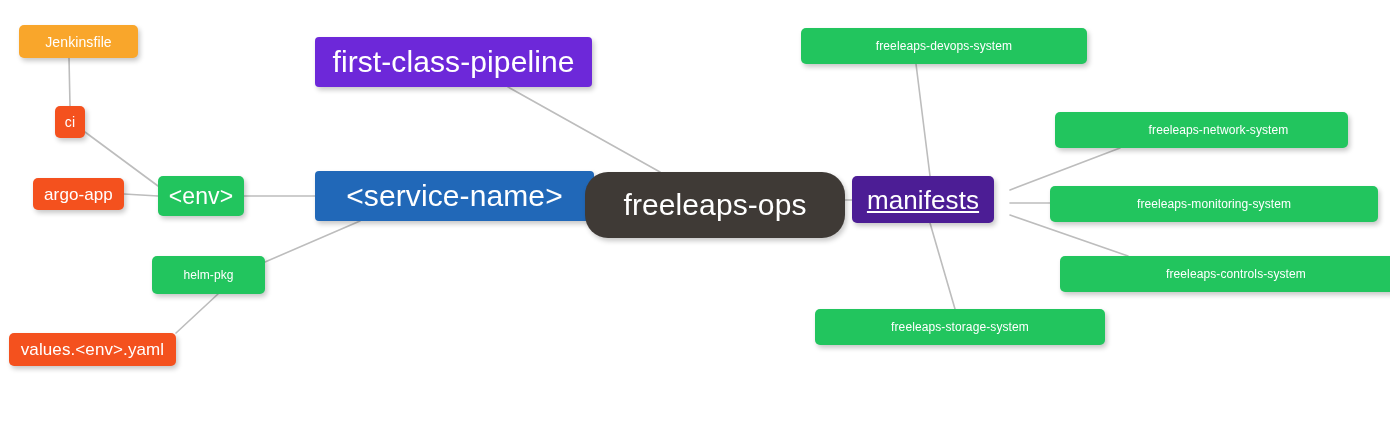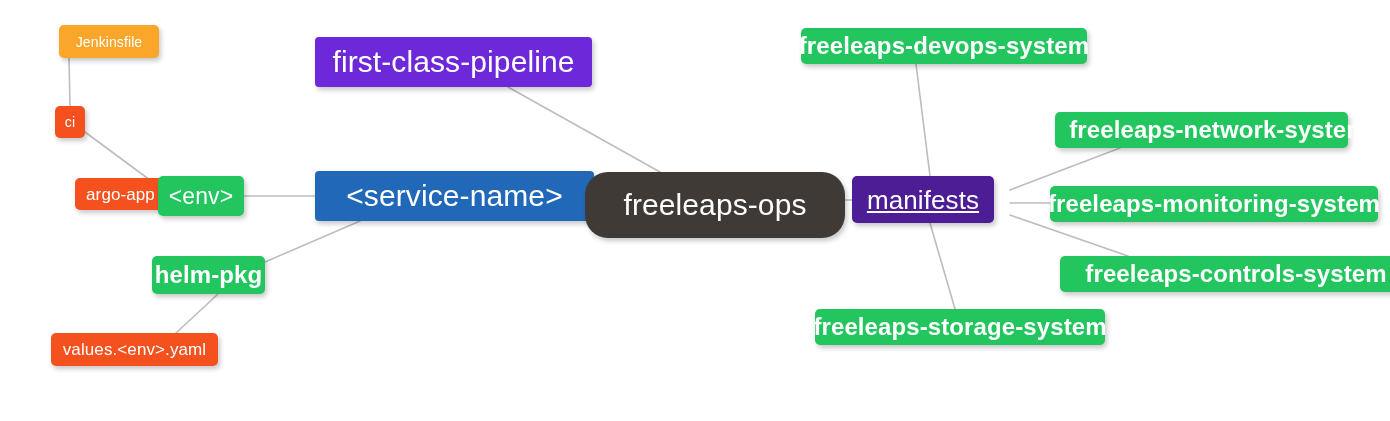--- a/index.html
+++ b/index.html
@@ -37,22 +37,22 @@
     border-radius: 5px;
     white-space: nowrap;
     box-shadow: 2px 3px 5px rgba(0,0,0,0.22);
     letter-spacing: 0.1px;
     line-height: 1;
     padding: 0 10px;
   }
   .node.size-root   { font-size: 30px; border-radius: 4px; }
   .node.size-xl     { font-size: 26px; }
   .node.size-lg     { font-size: 23px; }
-  .node.size-md     { font-size: 24px; font-weight: bold; }
-  .node.size-sm     { font-size: 17px; margin-left: 42px; }
+  .node.size-md     { font-size: 12px; }
+  .node.size-sm     { font-size: 17px; }
   .node.size-xs     { font-size: 14px; }
 </style>
 </head>
 <body>
 
 <div id="mindmap-canvas">
   <svg id="edge-layer" viewBox="0 0 1390 421" width="1390" height="421" xmlns="http://www.w3.org/2000/svg">
       <line x1="69" y1="58" x2="70" y2="106" stroke="#bdbdbd" stroke-width="1.6" stroke-linecap="round"></line>
       <line x1="85" y1="132" x2="158" y2="186" stroke="#bdbdbd" stroke-width="1.6" stroke-linecap="round"></line>
       <line x1="124" y1="194" x2="158" y2="196" stroke="#bdbdbd" stroke-width="1.6" stroke-linecap="round"></line>
@@ -62,21 +62,21 @@
       <line x1="571" y1="196" x2="585" y2="200" stroke="#bdbdbd" stroke-width="1.6" stroke-linecap="round"></line>
       <line x1="508" y1="87" x2="660" y2="172" stroke="#bdbdbd" stroke-width="1.6" stroke-linecap="round"></line>
       <line x1="845" y1="200" x2="852" y2="200" stroke="#bdbdbd" stroke-width="1.6" stroke-linecap="round"></line>
       <line x1="930" y1="176" x2="916" y2="64" stroke="#bdbdbd" stroke-width="1.6" stroke-linecap="round"></line>
       <line x1="1010" y1="190" x2="1120" y2="148" stroke="#bdbdbd" stroke-width="1.6" stroke-linecap="round"></line>
       <line x1="1010" y1="203" x2="1050" y2="203" stroke="#bdbdbd" stroke-width="1.6" stroke-linecap="round"></line>
       <line x1="1010" y1="215" x2="1128" y2="256" stroke="#bdbdbd" stroke-width="1.6" stroke-linecap="round"></line>
       <line x1="930" y1="223" x2="955" y2="309" stroke="#bdbdbd" stroke-width="1.6" stroke-linecap="round"></line>
     </svg>
   <div id="node-layer">
-      <div class="node size-xs" style="left: 19px; top: 25px; width: 100px; height: 33px; background: rgb(249, 166, 43); margin-left: 40px;">Jenkinsfile</div>
+      <div class="node size-xs" style="left: 19px; top: 25px; width: 119px; height: 33px; background: rgb(249, 166, 43);">Jenkinsfile</div>
       <div class="node size-xs" style="left: 55px; top: 106px; width: 30px; height: 32px; background: rgb(244, 81, 30); text-align: right;">ci</div>
       <div class="node size-sm" style="left: 33px; top: 178px; width: 91px; height: 32px; background: rgb(244, 81, 30);">argo-app</div>
       <div class="node size-lg" style="left: 158px; top: 176px; width: 86px; height: 40px; background: rgb(34, 197, 94);">&lt;env&gt;</div>
       <div class="node size-md" style="left: 152px; top: 256px; width: 113px; height: 38px; background: rgb(34, 197, 94);">helm-pkg</div>
       <div class="node size-sm" style="left: 9px; top: 333px; width: 167px; height: 33px; background: rgb(244, 81, 30);">values.&lt;env&gt;.yaml</div>
       <div class="node size-root" style="left: 315px; top: 171px; width: 279px; height: 50px; background: rgb(33, 104, 184);">&lt;service-name&gt;</div>
       <div class="node size-root" style="left: 315px; top: 37px; width: 277px; height: 50px; background: #6d28d9;">first-class-pipeline</div>
       <div class="node size-root" style="left: 585px; top: 172px; width: 260px; height: 66px; background: rgb(63, 58, 54); border-radius: 23px;">freeleaps-ops</div>
       <div class="node size-xl" style="left: 852px; top: 176px; width: 142px; height: 47px; background: #4c1d95; text-decoration: underline;">manifests</div>
       <div class="node size-md" style="left: 801px; top: 28px; width: 286px; height: 36px; background: rgb(34, 197, 94);">freeleaps-devops-system</div>

